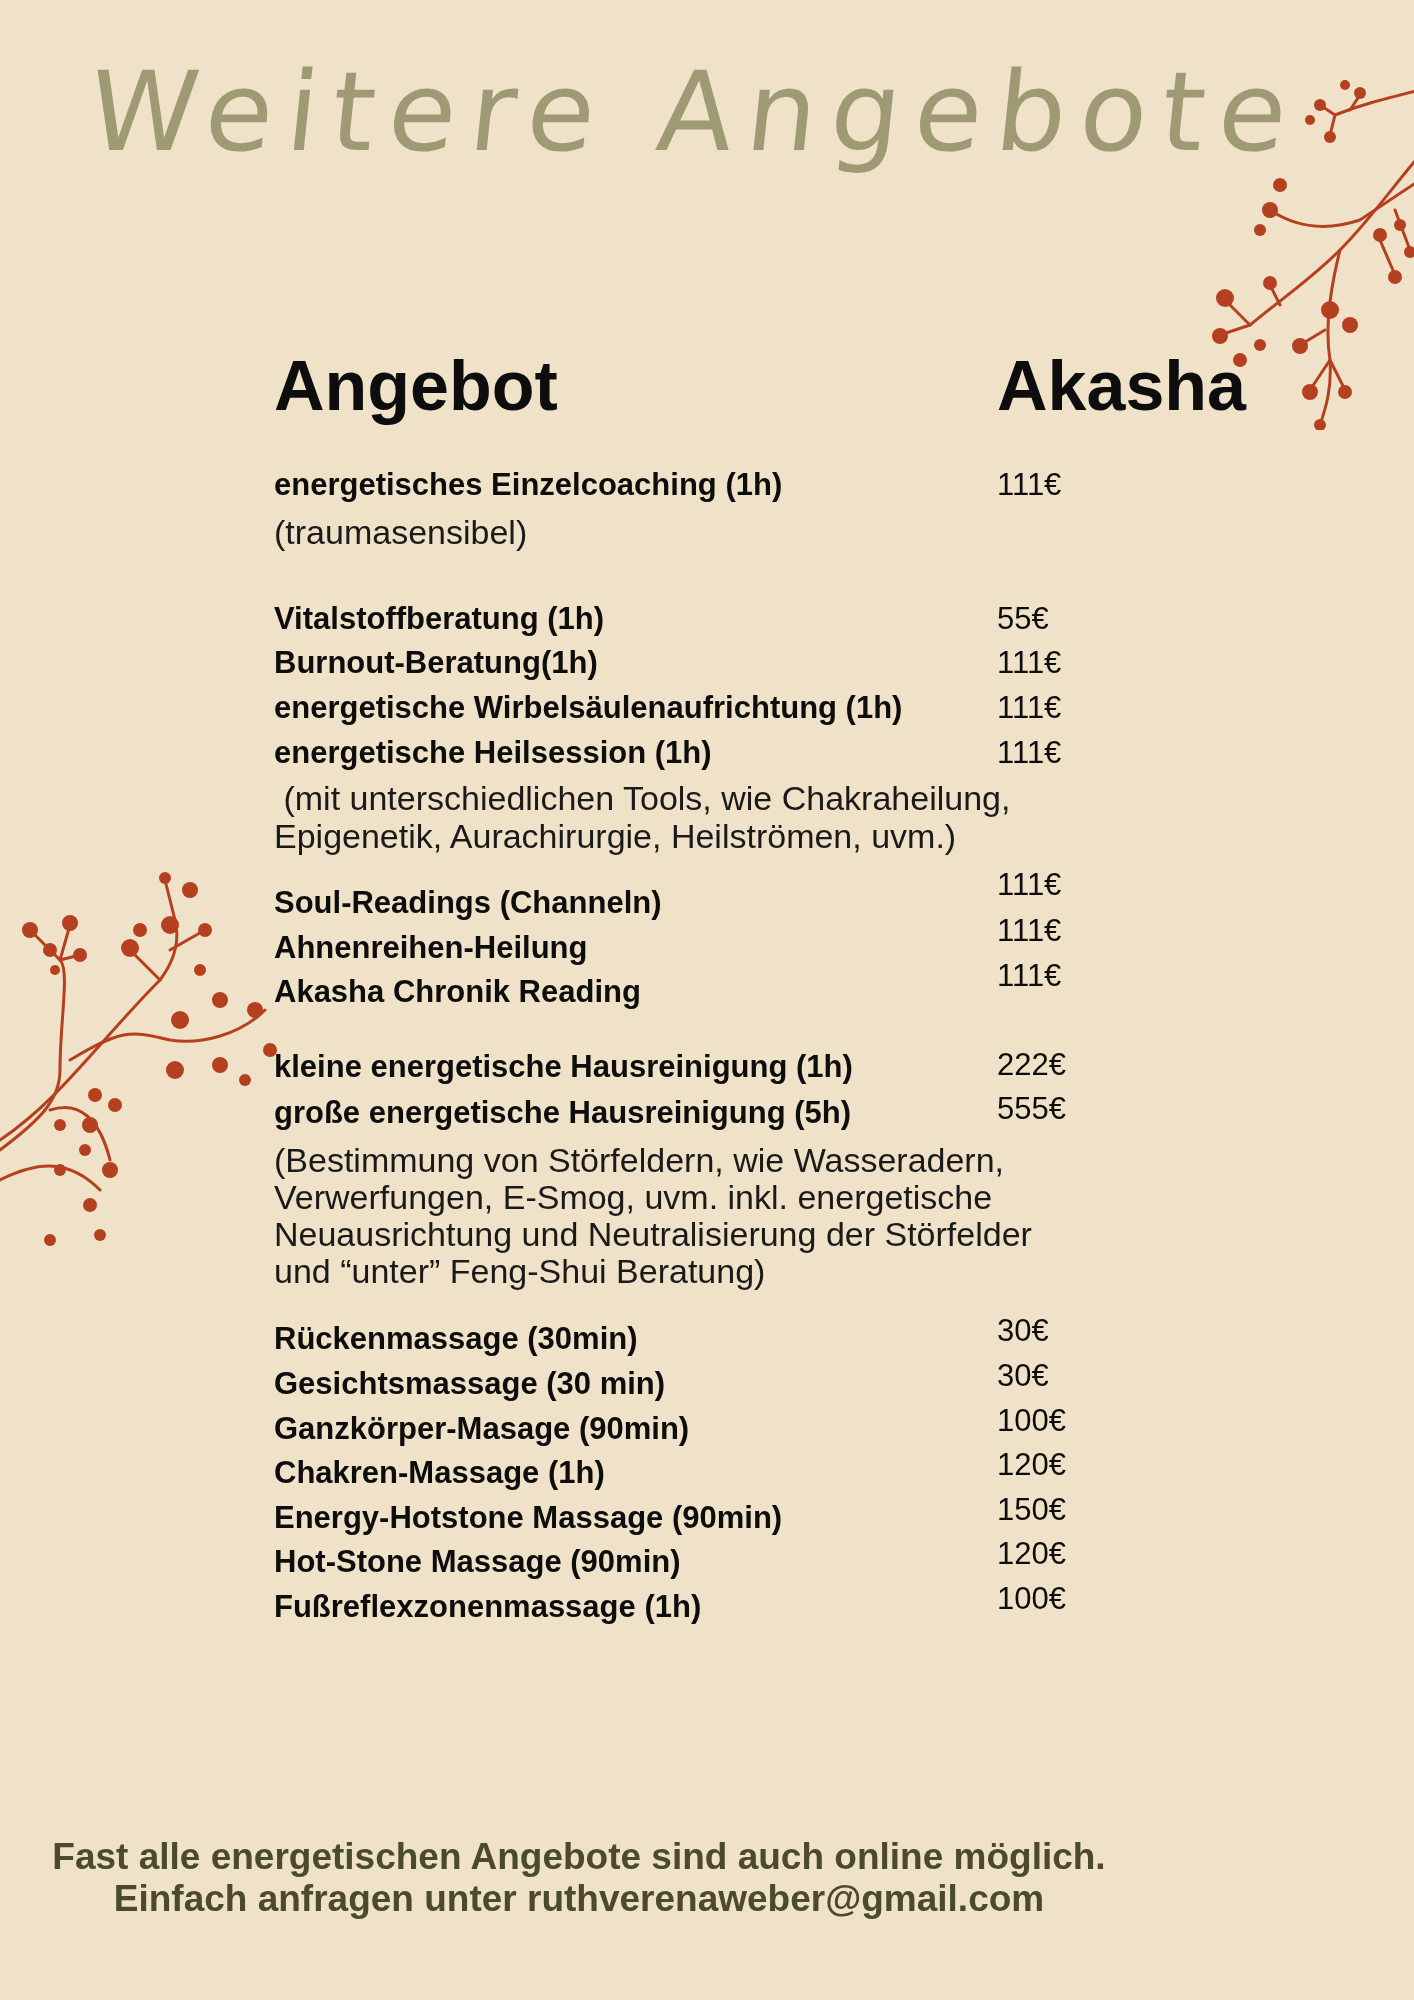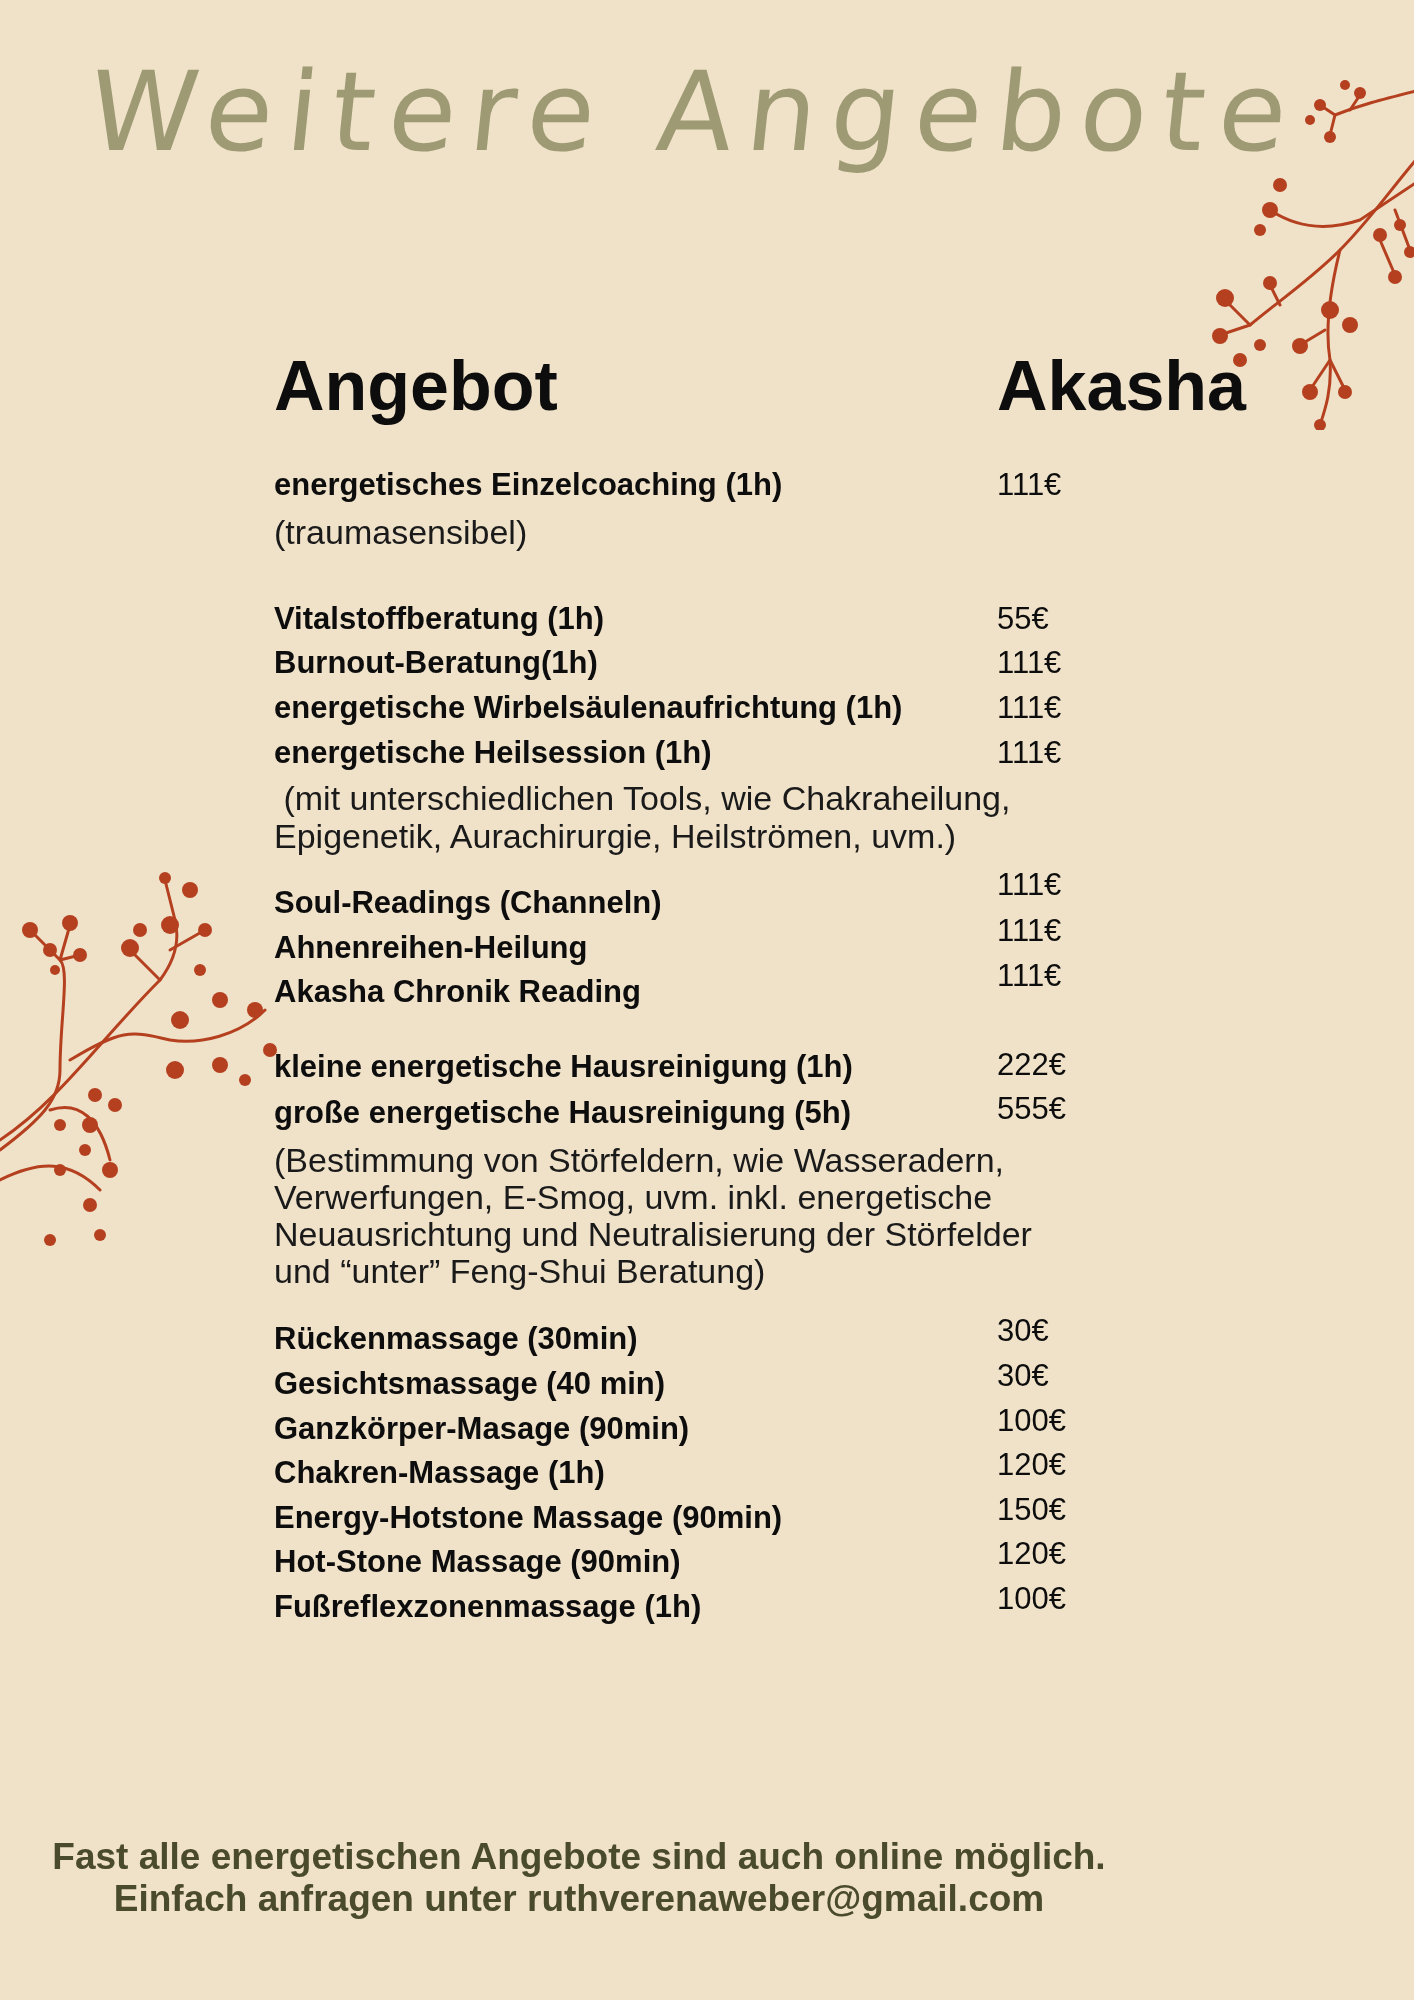--- a/index.html
+++ b/index.html
@@ -130,21 +130,21 @@
 <div class="abs price" style="top:1047px">222€</div>
 <div class="abs item" style="top:1095px">große energetische Hausreinigung (5h)</div>
 <div class="abs price" style="top:1091px">555€</div>
 <div class="abs desc" style="top:1141px">(Bestimmung von Störfeldern, wie Wasseradern,</div>
 <div class="abs desc" style="top:1178px">Verwerfungen, E-Smog, uvm. inkl. energetische</div>
 <div class="abs desc" style="top:1215px">Neuausrichtung und Neutralisierung der Störfelder</div>
 <div class="abs desc" style="top:1252px">und “unter” Feng-Shui Beratung)</div>
 
 <div class="abs item" style="top:1321px">Rückenmassage (30min)</div>
 <div class="abs price" style="top:1313px">30€</div>
-<div class="abs item" style="top:1366px">Gesichtsmassage (40 min)</div>
+<div class="abs item" style="top:1366px">Gesichtsmassage (30 min)</div>
 <div class="abs price" style="top:1358px">30€</div>
 <div class="abs item" style="top:1411px">Ganzkörper-Masage (90min)</div>
 <div class="abs price" style="top:1403px">100€</div>
 <div class="abs item" style="top:1455px">Chakren-Massage (1h)</div>
 <div class="abs price" style="top:1447px">120€</div>
 <div class="abs item" style="top:1500px">Energy-Hotstone Massage (90min)</div>
 <div class="abs price" style="top:1492px">150€</div>
 <div class="abs item" style="top:1544px">Hot-Stone Massage (90min)</div>
 <div class="abs price" style="top:1536px">120€</div>
 <div class="abs item" style="top:1589px">Fußreflexzonenmassage (1h)</div>

